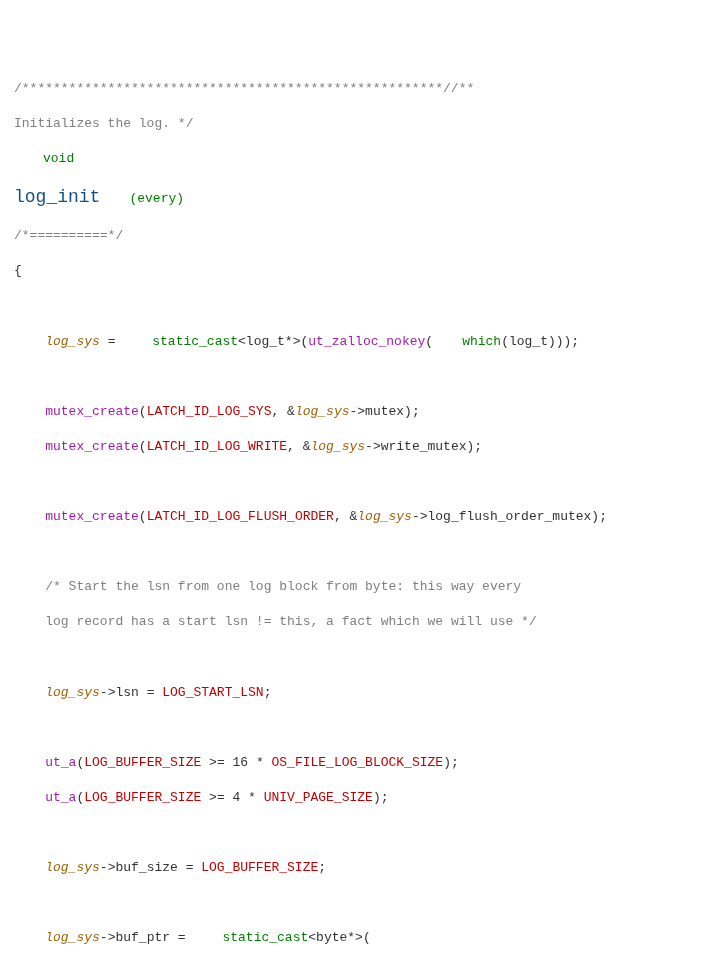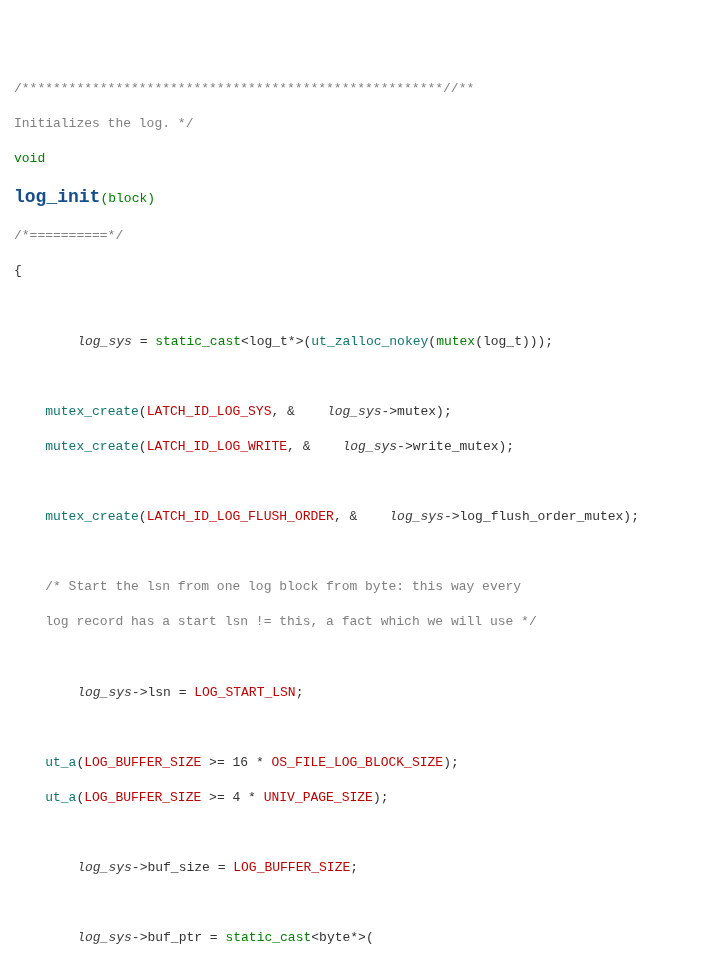--- a/index.html
+++ b/index.html
@@ -9,40 +9,40 @@
     font-size: 13px;
     line-height: 1.35;
     background: #ffffff;
     color: #333;
     white-space: pre;
     overflow-x: auto;
     width: 720px;
     box-sizing: border-box;
   }
   .cmt { color: #808080; }      
-  .ty  { color: #008000; }      
-  .funcdecl { color: #144f8c; font-weight: bold; font-size: 18px; }
+  .ty  { color: #008000; margin-left: 29px; }      
+  .funcdecl { color: #144f8c; font-weight: normal; font-size: 18px; }
   .id-red { color: #c00000; text-align: right; }
-  .var { color: #404040; font-style: italic; margin-left: 32px; } 
-  .call { color: #0f766e; }
+  .var { color: #a16207; font-style: italic; } 
+  .call { color: #a21caf; }
   .line { display:block; }
 </style>
 </head>
 <body>
 
 
 
 <span class="line"><span class="cmt">/******************************************************//**</span></span>
 <span class="line"><span class="cmt">Initializes the log. */</span></span>
 <span class="line"><span class="ty">void</span></span>
-<span class="line"><span class="funcdecl">log_init</span><span class="ty">(block)</span></span>
+<span class="line"><span class="funcdecl">log_init</span><span class="ty">(every)</span></span>
 <span class="line"><span class="cmt">/*==========*/</span></span>
 <span class="line"><span>{</span></span>
 <span class="line"> </span>
-<span class="line">    <span class="var">log_sys</span><span> = </span><span class="ty">static_cast</span><span>&lt;log_t*&gt;</span>(<span class="call">ut_zalloc_nokey</span>(<span class="ty">mutex</span><span>(log_t)));</span></span>
+<span class="line">    <span class="var">log_sys</span><span> = </span><span class="ty">static_cast</span><span>&lt;log_t*&gt;</span>(<span class="call">ut_zalloc_nokey</span>(<span class="ty">which</span><span>(log_t)));</span></span>
 <span class="line"> </span>
 <span class="line">    <span class="call">mutex_create</span>(<span class="id-red">LATCH_ID_LOG_SYS</span><span>, &amp;</span><span class="var">log_sys</span><span>-&gt;mutex);</span></span>
 <span class="line">    <span class="call">mutex_create</span>(<span class="id-red">LATCH_ID_LOG_WRITE</span><span>, &amp;</span><span class="var">log_sys</span><span>-&gt;write_mutex);</span></span>
 <span class="line"> </span>
 <span class="line">    <span class="call">mutex_create</span>(<span class="id-red">LATCH_ID_LOG_FLUSH_ORDER</span><span>, &amp;</span><span class="var">log_sys</span><span>-&gt;log_flush_order_mutex);</span></span>
 <span class="line"> </span>
 <span class="line">    <span class="cmt">/* Start the lsn from one log block from byte: this way every</span></span>
 <span class="line">    <span class="cmt">log record has a start lsn != this, a fact which we will use */</span></span>
 <span class="line"> </span>
 <span class="line">    <span class="var">log_sys</span><span>-&gt;lsn = </span><span class="id-red">LOG_START_LSN</span>;</span>

